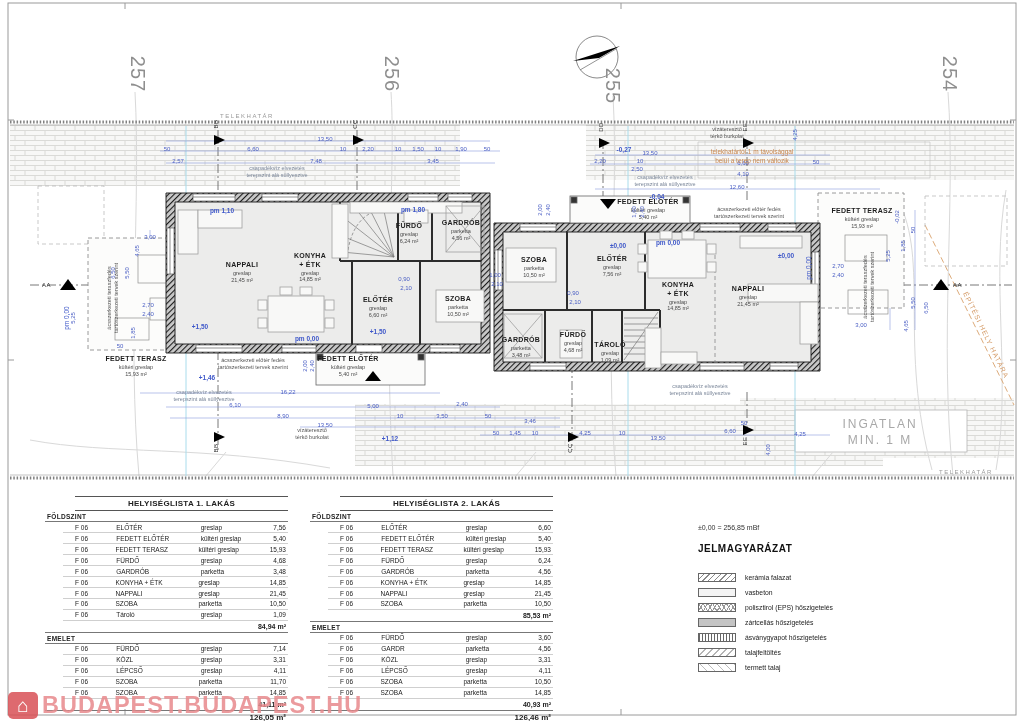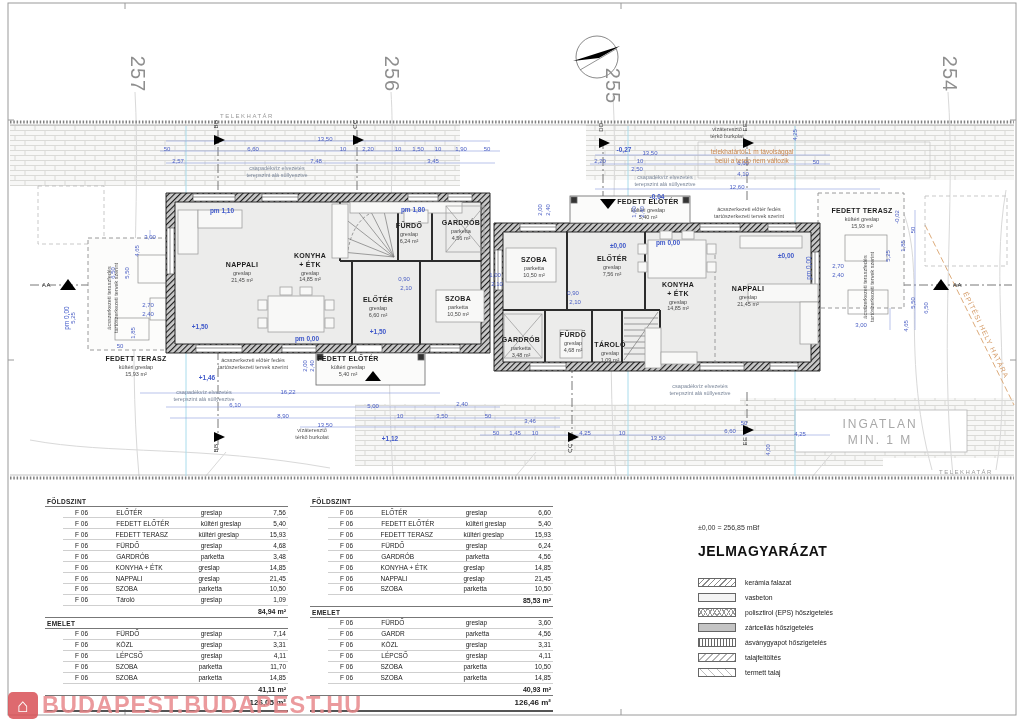--- a/index.html
+++ b/index.html
@@ -36,21 +36,21 @@
   .rtable .trow{display:flex;border-bottom:1px solid #cfcfcf;margin-left:18px;padding:1.6px 0 1.4px 0;}
   .rtable .c1{width:42px;padding-left:12px;}
   .rtable .c2{width:86px;}
   .rtable .c3{width:74px;}
   .rtable .c4{flex:1;text-align:right;padding-right:2px;}
   .rtable .subrow{text-align:right;font-weight:bold;font-size:7px;border-bottom:1px solid #777;padding:2px 2px 2px 0;}
   .rtable .totrow{text-align:right;font-weight:bold;font-size:8px;border-bottom:2px solid #555;padding:2.5px 2px 2.5px 0;}
   
   #legend{position:absolute;left:698px;top:524px;width:250px;}
   #legend .datum{font-size:7px;color:#333;margin-bottom:12px;}
-  #legend .ltitle{font-size:14px;font-weight:bold;color:#111;letter-spacing:.5px;margin-bottom:16px;}
+  #legend .ltitle{font-size:10px;font-weight:bold;color:#111;letter-spacing:.5px;margin-bottom:16px;}
   .litem{display:flex;align-items:center;height:15px;}
   .swatch{width:38px;height:9px;border:1px solid #666;margin-right:9px;box-sizing:border-box;background:#fff;}
   .sw-diag{background:repeating-linear-gradient(135deg,#fff 0 3px,#8a8a8a 3px 4px);}
   .sw-plain{background:#f4f4f4;}
   .sw-zigzag{background:repeating-linear-gradient(60deg,rgba(0,0,0,0) 0 3px,#9a9a9a 3px 4px),
              repeating-linear-gradient(-60deg,rgba(0,0,0,0) 0 3px,#9a9a9a 3px 4px),#fff;}
   .sw-gray{background:#c4c4c4;}
   .sw-squiggle{background:repeating-linear-gradient(90deg,#666 0 1px,#fff 1px 3px);}
   .sw-diaglight{background:repeating-linear-gradient(135deg,#fff 0 4px,#b5b5b5 4px 5px);}
   .sw-diagsparse{background:repeating-linear-gradient(45deg,#fff 0 5px,#bdbdbd 5px 6px);}
@@ -446,20 +446,21 @@
         <div class="tri-u"></div>
         <div class="flaglab norot" style="left: 20px; top: 3px;">AA</div>
       </div>
       <div class="lbl oldal" style="left: 880px; top: 424px;">INGATLAN</div>
       <div class="lbl oldal" style="left: 880px; top: 440px;">MIN. 1 M</div>
       <div class="lbl ephh" style="left: 986px; top: 335px;">ÉPÍTÉSI HELY HATÁRA</div>
     </div>
 
   <div id="tables">
       <div class="rtable" style="left: 45px; top: 496px; width: 243px;">
+        <div class="ttl">HELYISÉGLISTA 1. LAKÁS</div>
         <div class="sec">FÖLDSZINT</div>
         <div class="trow">
           <div class="c1">F 06</div>
           <div class="c2">ELŐTÉR</div>
           <div class="c3">greslap</div>
           <div class="c4">7,56</div>
         </div>
         <div class="trow">
           <div class="c1">F 06</div>
           <div class="c2">FEDETT ELŐTÉR</div>
@@ -537,20 +538,21 @@
         <div class="trow">
           <div class="c1">F 06</div>
           <div class="c2">SZOBA</div>
           <div class="c3">parketta</div>
           <div class="c4">14,85</div>
         </div>
         <div class="subrow">41,11 m²</div>
         <div class="totrow">126,05 m²</div>
       </div>
       <div class="rtable" style="left: 310px; top: 496px; width: 243px;">
+        <div class="ttl">HELYISÉGLISTA 2. LAKÁS</div>
         <div class="sec">FÖLDSZINT</div>
         <div class="trow">
           <div class="c1">F 06</div>
           <div class="c2">ELŐTÉR</div>
           <div class="c3">greslap</div>
           <div class="c4">6,60</div>
         </div>
         <div class="trow">
           <div class="c1">F 06</div>
           <div class="c2">FEDETT ELŐTÉR</div>

